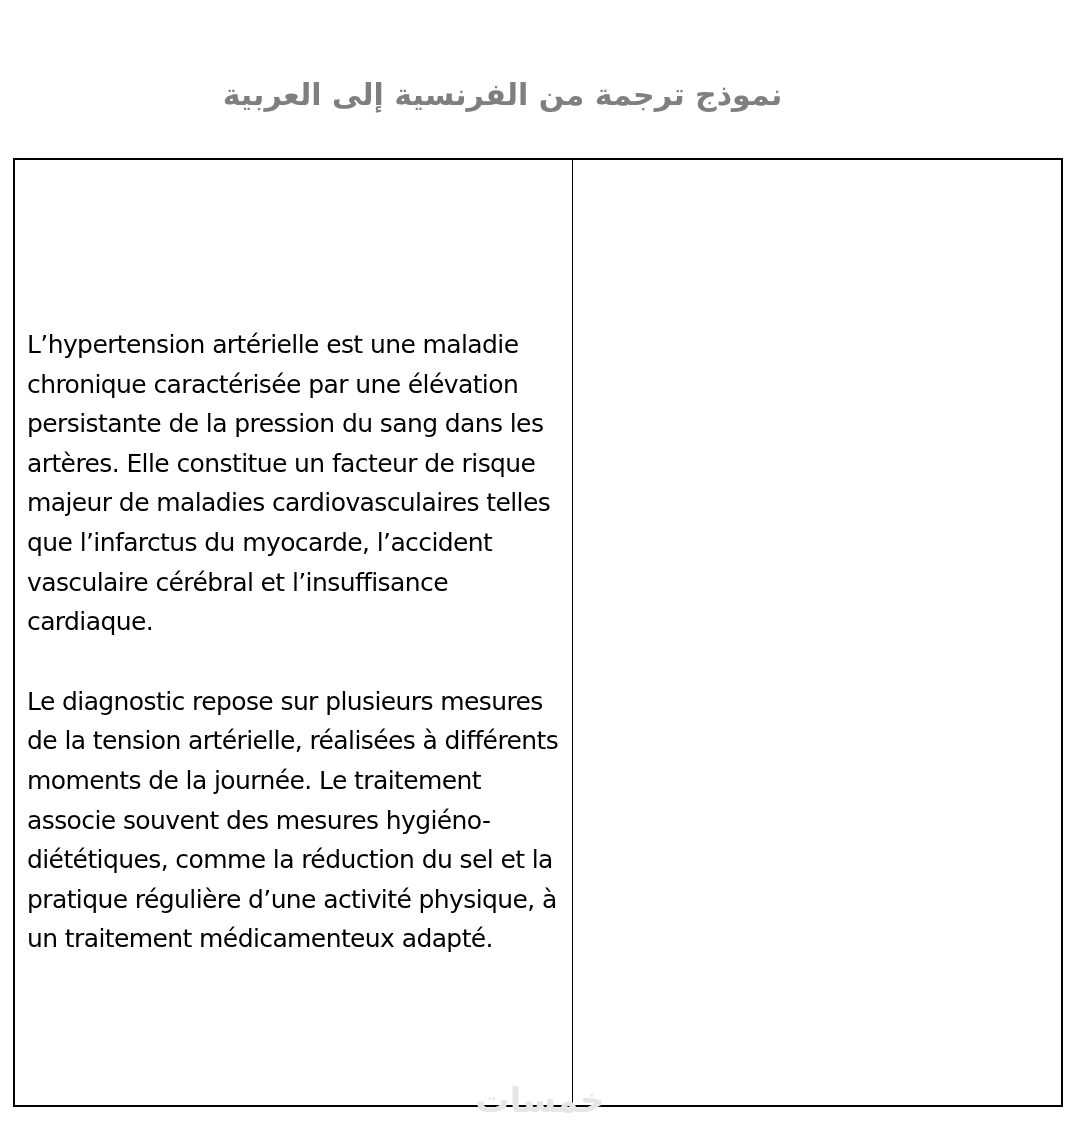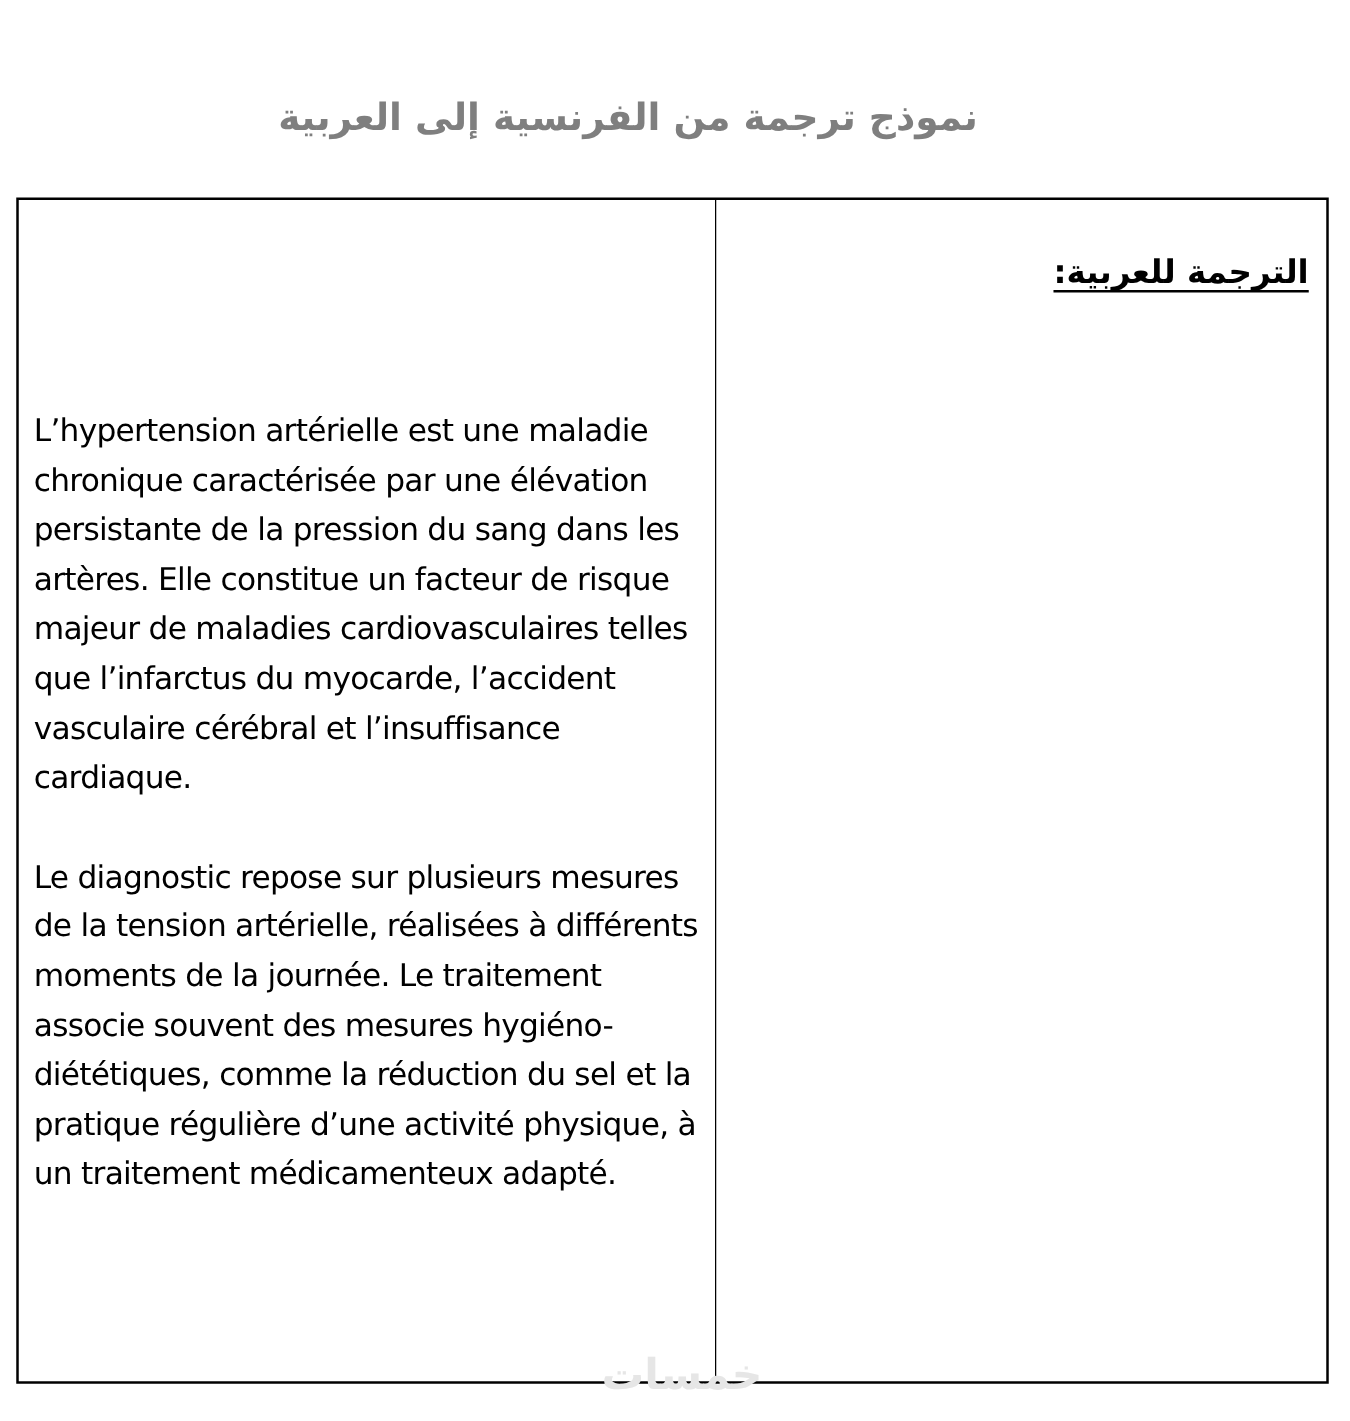--- a/index.html
+++ b/index.html
@@ -78,36 +78,36 @@
       line-height: 37.5px;
       margin: 0 0 37px 0;
       text-align: justify;
       text-align-last: right;
     }
     .watermark {
       position: absolute;
       left: 470px;
       top: 1080px;
       width: 140px;
+      text-align: center;
       direction: rtl;
       font-family: "DejaVu Sans", sans-serif;
       font-size: 34px;
       color: #e6e6e6;
       font-weight: bold;
       line-height: 40px;
     }
   </style>
 </head>
 <body>
 
 <div class="doc-title">نموذج ترجمة من الفرنسية إلى العربية</div>
 
 <div class="table-box">
   <div class="col-fr">
     <p class="fr-para">L’hypertension artérielle est une maladie chronique caractérisée par une élévation persistante de la pression du sang dans les artères. Elle constitue un facteur de risque majeur de maladies cardiovasculaires telles que l’infarctus du myocarde, l’accident vasculaire cérébral et l’insuffisance cardiaque.</p>
     <p class="fr-para">Le diagnostic repose sur plusieurs mesures de la tension artérielle, réalisées à différents moments de la journée. Le traitement associe souvent des mesures hygiéno-diététiques, comme la réduction du sel et la pratique régulière d’une activité physique, à un traitement médicamenteux adapté.</p>
   </div>
   <div class="col-ar">
-    <p class="ar-heading">الترجمة للعربية:</p>
   </div>
 </div>
 
 <div class="watermark">خمسات</div>
 
 </body></html>

